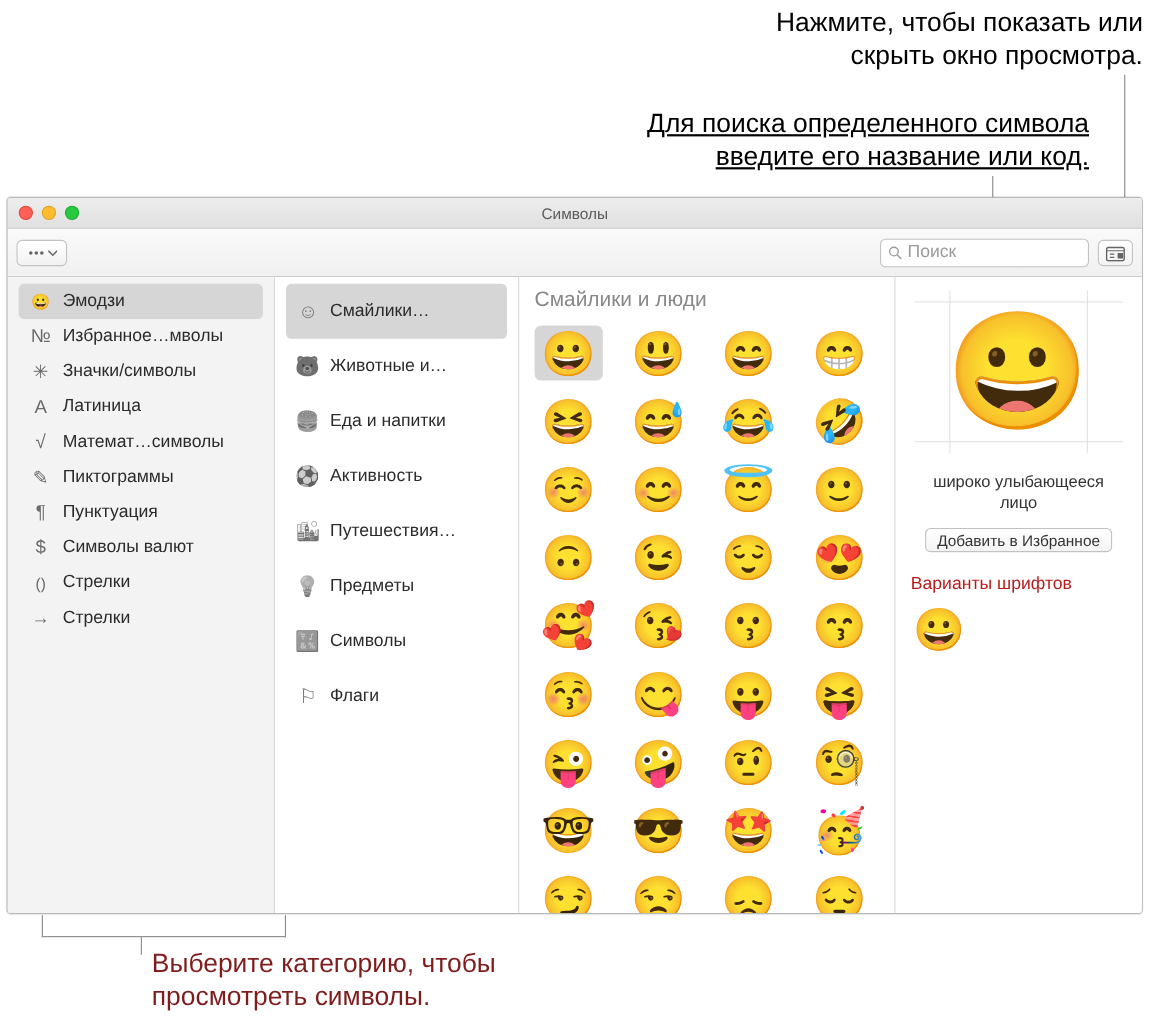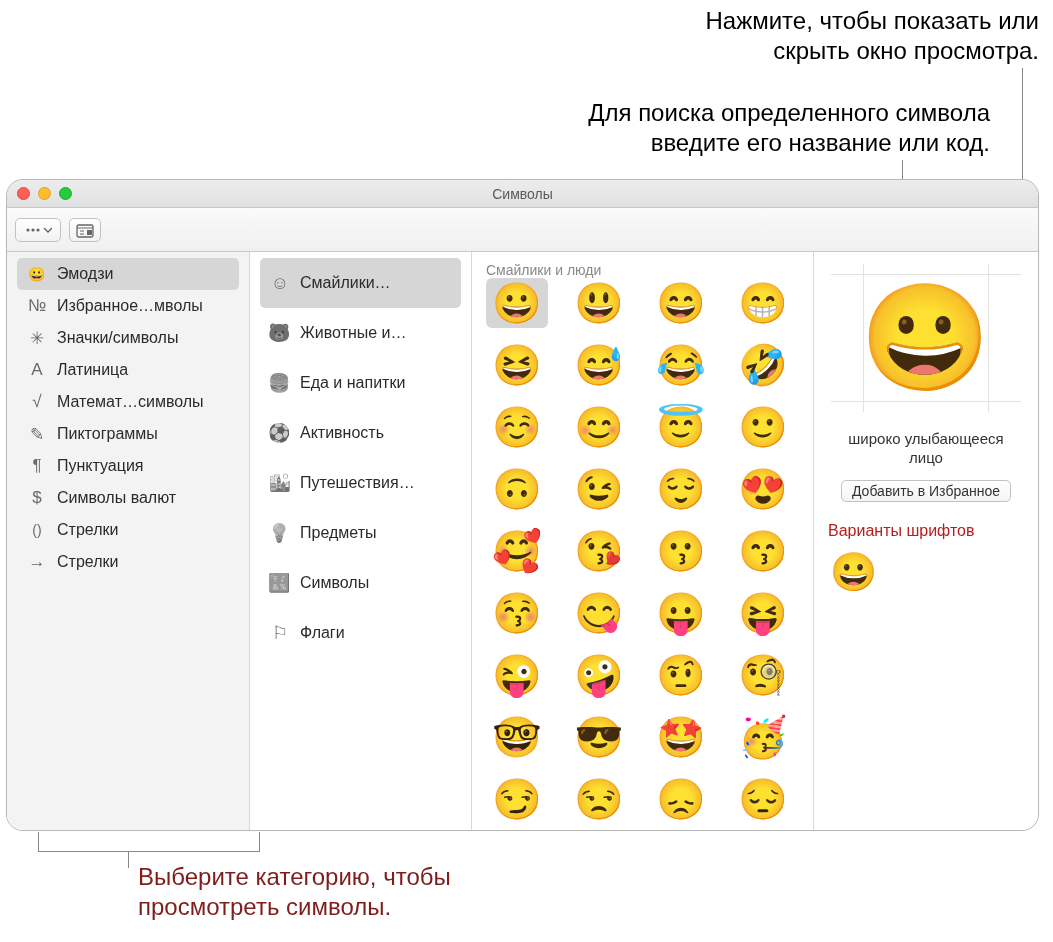--- a/index.html
+++ b/index.html
@@ -23,21 +23,21 @@
     position: absolute;
     background: #888;
   }
   .window {
     position: absolute;
     left: 6px;
     top: 179px;
     width: 1033px;
     height: 652px;
     border: 1px solid #b8b8b8;
-    border-radius: 17px;
+    border-radius: 4px;
     background: #fff;
     overflow: hidden;
     box-shadow: 0 0 1px rgba(0,0,0,.1);
   }
   .titlebar {
     height: 28px;
     background: linear-gradient(#ededed,#e0e0e0);
     border-bottom: 1px solid #c7c7c7;
     display: flex;
     align-items: center;
@@ -131,21 +131,21 @@
   }
   .catlist li.sel { background:#d6d6d6;}
   .subcat .catlist li { height:50px;}
   .grid-area {
     flex:1;
     border-right:1px solid #d9d9d9;
     padding: 10px 14px;
     overflow:hidden;
   }
   .grid-title {
-    font-size:14px; color:#888; margin-bottom:0;
+    font-size:19px; color:#888; margin-bottom:12px;
   }
   .emoji-grid {
     display:grid;
     grid-template-columns: repeat(4, 62px);
     gap: 12px 20px;
   }
   .emoji-cell {
     width:62px; height:50px;
     display:flex;align-items:center;justify-content:center;
     font-size:40px;
@@ -210,41 +210,48 @@
     border-bottom:1px solid #888;
     height:20px;
   }
 </style>
 </head>
 <body>
 
 <div class="callout" style="right:14px; top:6px; width:560px;">Нажмите, чтобы показать или<br>скрыть окно просмотра.</div>
 <div class="callout-line" style="right:30px; top:68px; width:1px; height:146px;"></div>
 
-<div class="callout" style="right:63px; top:98px; width:620px;">Для поиска определенного символа<br>введите его название или код.</div>
+<div class="callout" style="right:63px; top:98px; width:620px;text-decoration:underline;">Для поиска определенного символа<br>введите его название или код.</div>
 <div class="callout-line" style="right:150px; top:160px; width:1px; height:54px;"></div>
 
 <div class="window">
   <div class="titlebar">
     <div class="traffic">
       <div class="dot red"></div>
       <div class="dot yellow"></div>
       <div class="dot green"></div>
     </div>
     <div class="title">Символы</div>
   </div>
 
   <div class="toolbar">
     <div class="tb-btn">
       <svg width="28" height="14" viewBox="0 0 28 14">
           <circle cx="4" cy="7" r="1.6" fill="#666"></circle>
           <circle cx="9" cy="7" r="1.6" fill="#666"></circle>
           <circle cx="14" cy="7" r="1.6" fill="#666"></circle>
           <path d="M20 5 L24 9 L28 5" stroke="#666" stroke-width="1.4" fill="none"></path>
         </svg>
+    </div>
+    <div class="search">
+      <svg viewBox="0 0 16 16">
+          <circle cx="6.5" cy="6.5" r="4.5" stroke="#9a9a9a" stroke-width="1.4" fill="none"></circle>
+          <line x1="10" y1="10" x2="14" y2="14" stroke="#9a9a9a" stroke-width="1.6"></line>
+        </svg>
+      <input type="text" placeholder="Поиск" style="">
     </div>
     <div class="tb-btn" style="padding:0 6px;">
       <svg width="18" height="16" viewBox="0 0 18 16">
         <rect x="1" y="3" width="16" height="12" rx="1.5" stroke="#666" fill="none" stroke-width="1.3"></rect>
         <line x1="1" y1="6" x2="17" y2="6" stroke="#666" stroke-width="1"></line>
         <line x1="4" y1="9" x2="8" y2="9" stroke="#666" stroke-width="1"></line>
         <line x1="4" y1="12" x2="8" y2="12" stroke="#666" stroke-width="1"></line>
         <rect x="11" y="8" width="5" height="5" fill="#666"></rect>
       </svg>
     </div>

